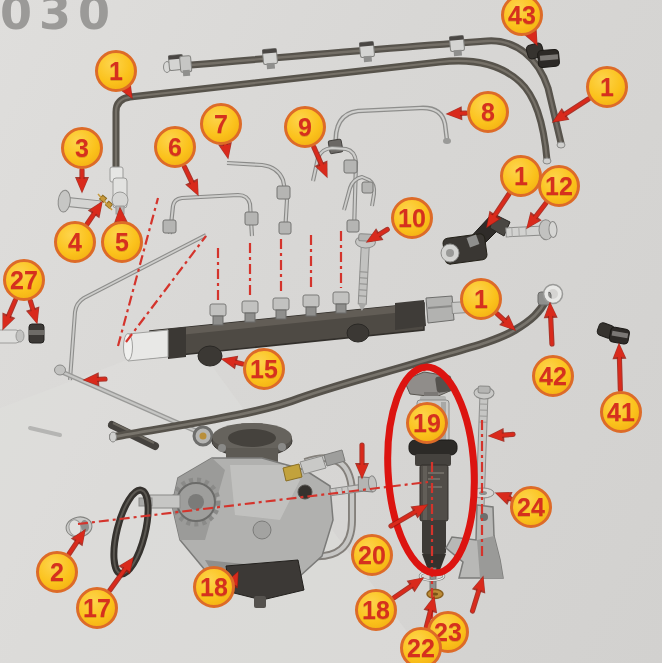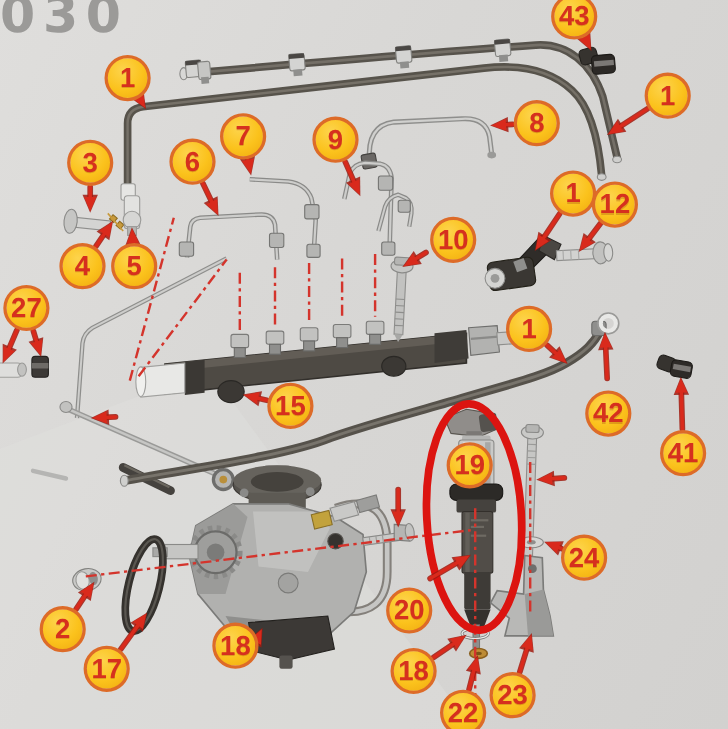--- a/index.html
+++ b/index.html
@@ -482,18 +482,18 @@
       <div class="callout" style="left: 264px; top: 369px;">15</div>
       <div class="callout" style="left: 553px; top: 376px;">42</div>
       <div class="callout" style="left: 621px; top: 412px;">41</div>
       <div class="callout" style="left: 362px; top: 423px; margin-left: 44px;">19</div>
       <div class="callout" style="left: 531px; top: 507px;">24</div>
       <div class="callout" style="left: 372px; top: 555px;">20</div>
       <div class="callout" style="left: 57px; top: 572px;">2</div>
       <div class="callout" style="left: 97px; top: 608px;">17</div>
       <div class="callout" style="left: 376px; top: 610px;">18</div>
       <div class="callout" style="left: 214px; top: 587px;">18</div>
-      <div class="callout" style="left: 466px; top: 632px;">23</div>
+      <div class="callout" style="left: 448px; top: 632px;">23</div>
       <div class="callout" style="left: 421px; top: 648px;">22</div>
     </div>
 
   <div class="corner-label">030</div>
 </div>
 
 </body></html>

